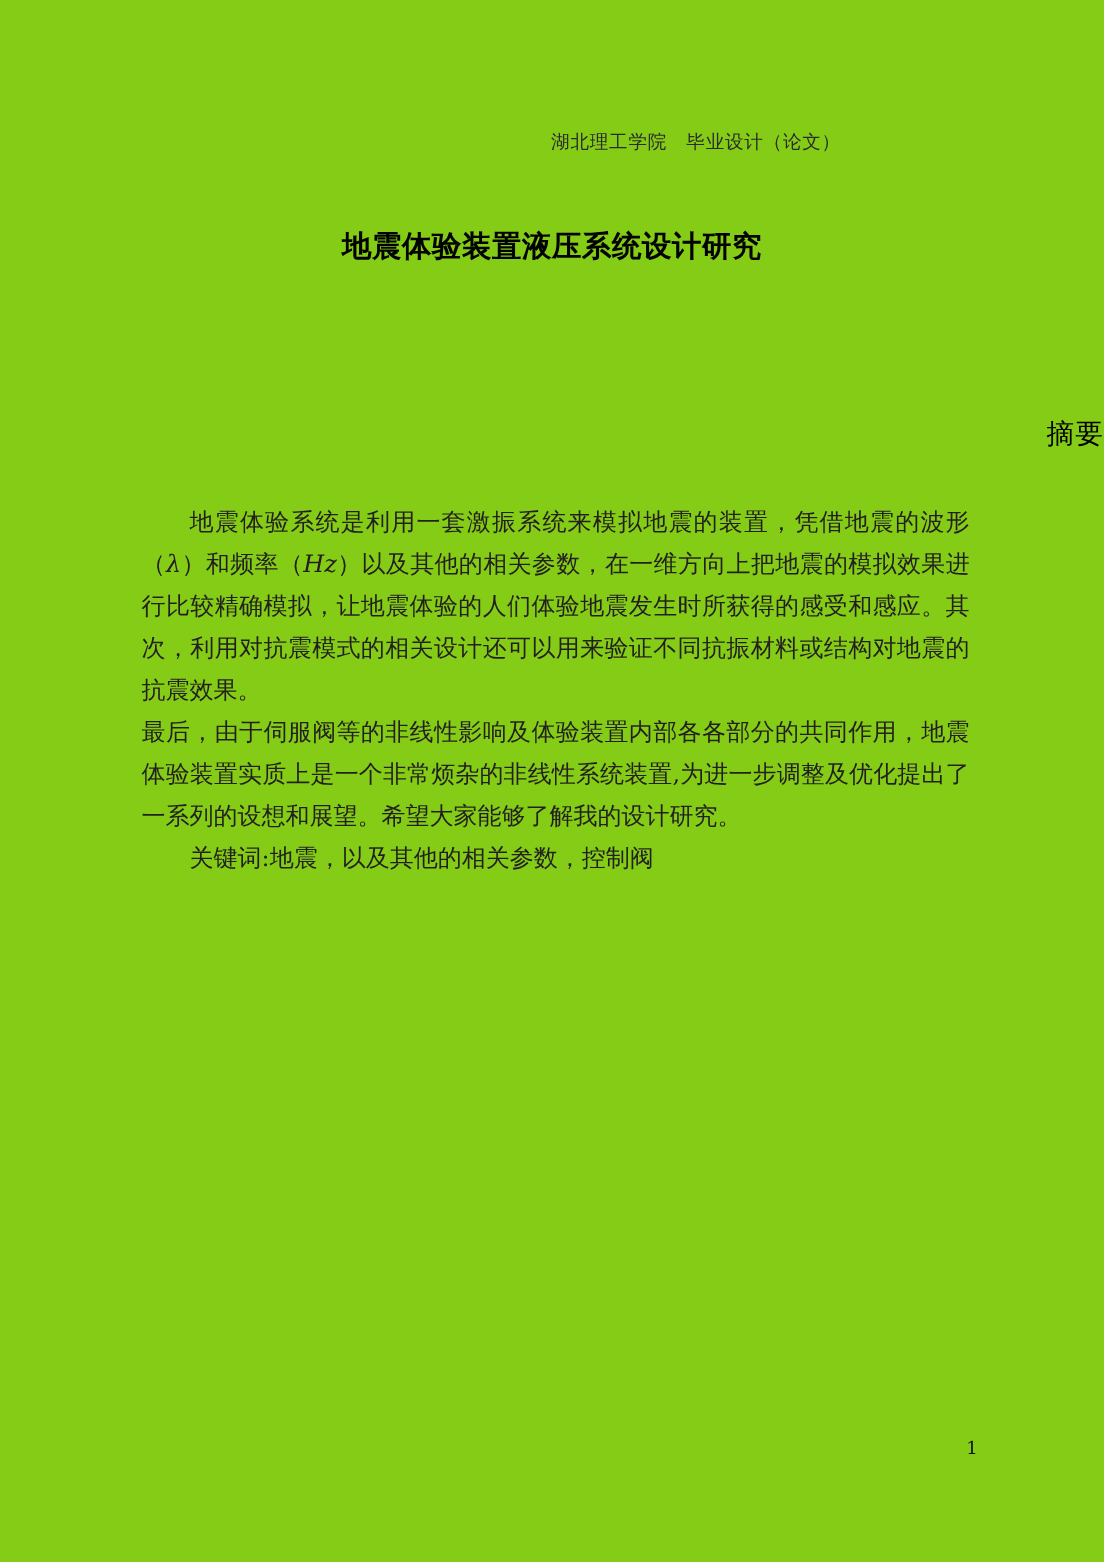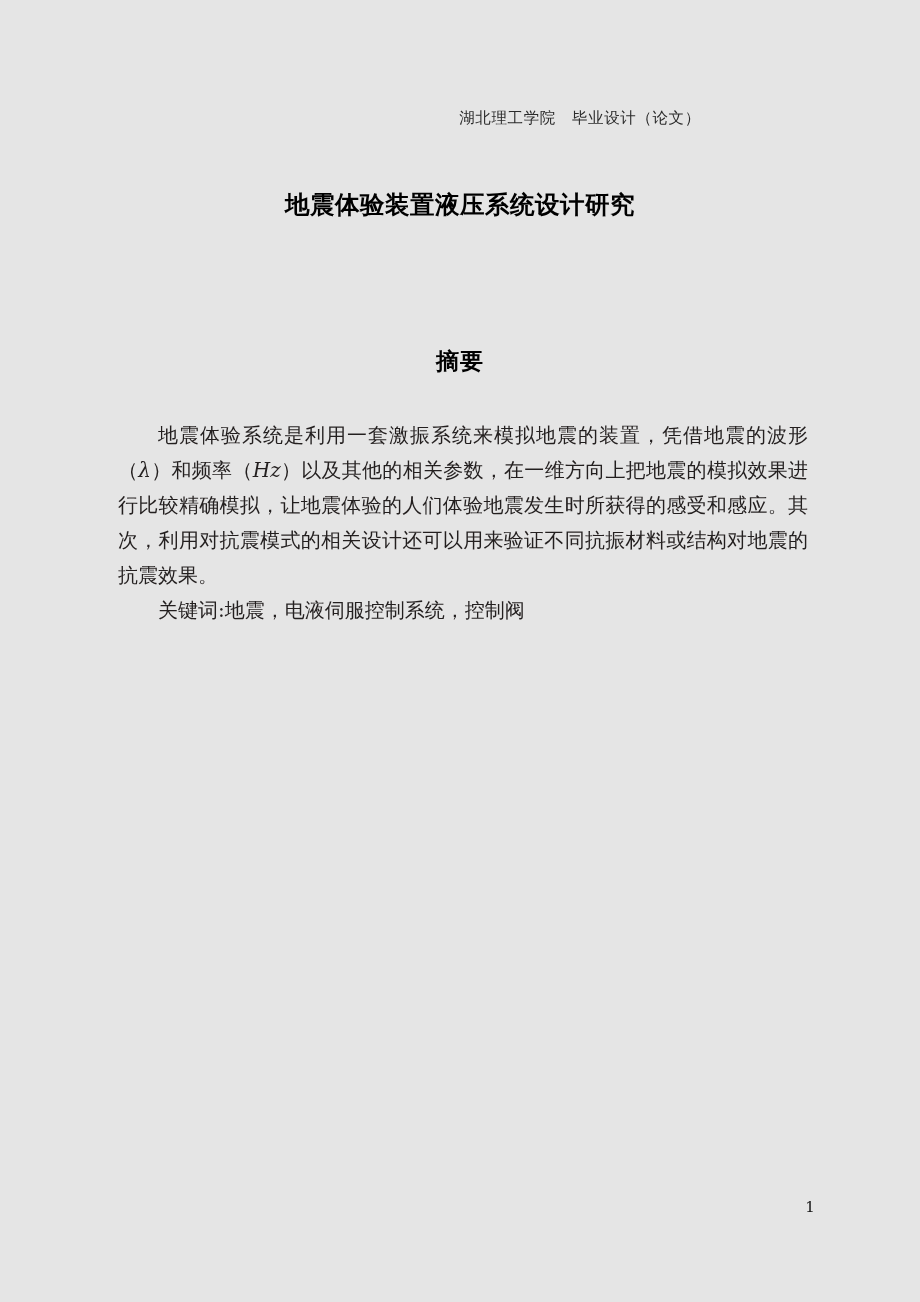--- a/index.html
+++ b/index.html
@@ -9,21 +9,21 @@
     background: #ffffff;
   }
   body {
     font-family: "DejaVu Serif", "Liberation Serif", serif;
     color: #1a1a1a;
   }
   .page {
     position: relative;
     width: 920px;
     height: 1302px;
-    background: #e5e5e5;
+    background: #84cc16;
     overflow: hidden;
     box-sizing: border-box;
   }
 
   
   .doc-header {
     position: absolute;
     top: 108px;
     left: 0;
     width: 920px;
@@ -53,23 +53,23 @@
     letter-spacing: 0.5px;
     color: #000000;
   }
 
   
   .abstract-heading {
     position: absolute;
     top: 346px;
     left: 0;
     width: 920px;
-    text-align: center;
+    text-align: right;
     font-family: "DejaVu Sans", "Liberation Sans", sans-serif;
-    font-weight: bold;
+    font-weight: normal;
     font-size: 23px;
     letter-spacing: 1px;
     color: #000000;
   }
 
   
   .abstract-body {
     position: absolute;
     top: 418px;
     left: 118px;
@@ -122,21 +122,22 @@
     <span class="header-inner">湖北理工学院　毕业设计（论文）</span>
   </div>
 
   <div class="doc-title">地震体验装置液压系统设计研究</div>
 
   <div class="abstract-heading">摘要</div>
 
   <div class="abstract-body">
     <div id="paragraph-list">
         <p class="indent"><span>地震体验系统是利用一套激振系统来模拟地震的装置，凭借地震的波形（</span><span class="sym">λ</span><span>）和频率（</span><span class="sym">Hz</span><span>）以及其他的相关参数，在一维方向上把地震的模拟效果进行比较精确模拟，让地震体验的人们体验地震发生时所获得的感受和感应。其次，利用对抗震模式的相关设计还可以用来验证不同抗振材料或结构对地震的抗震效果。</span></p>
+        <p><span>最后，由于伺服阀等的非线性影响及体验装置内部各各部分的共同作用，地震体验装置实质上是一个非常烦杂的非线性系统装置,为进一步调整及优化提出了一系列的设想和展望。希望大家能够了解我的设计研究。</span></p>
       </div>
-    <p class="kw">关键词:地震，电液伺服控制系统，控制阀</p>
+    <p class="kw">关键词:地震，以及其他的相关参数，控制阀</p>
   </div>
 
   <div class="page-number">
     <span class="pn-inner">1</span>
   </div>
 
 </div>
 
 </body></html>

